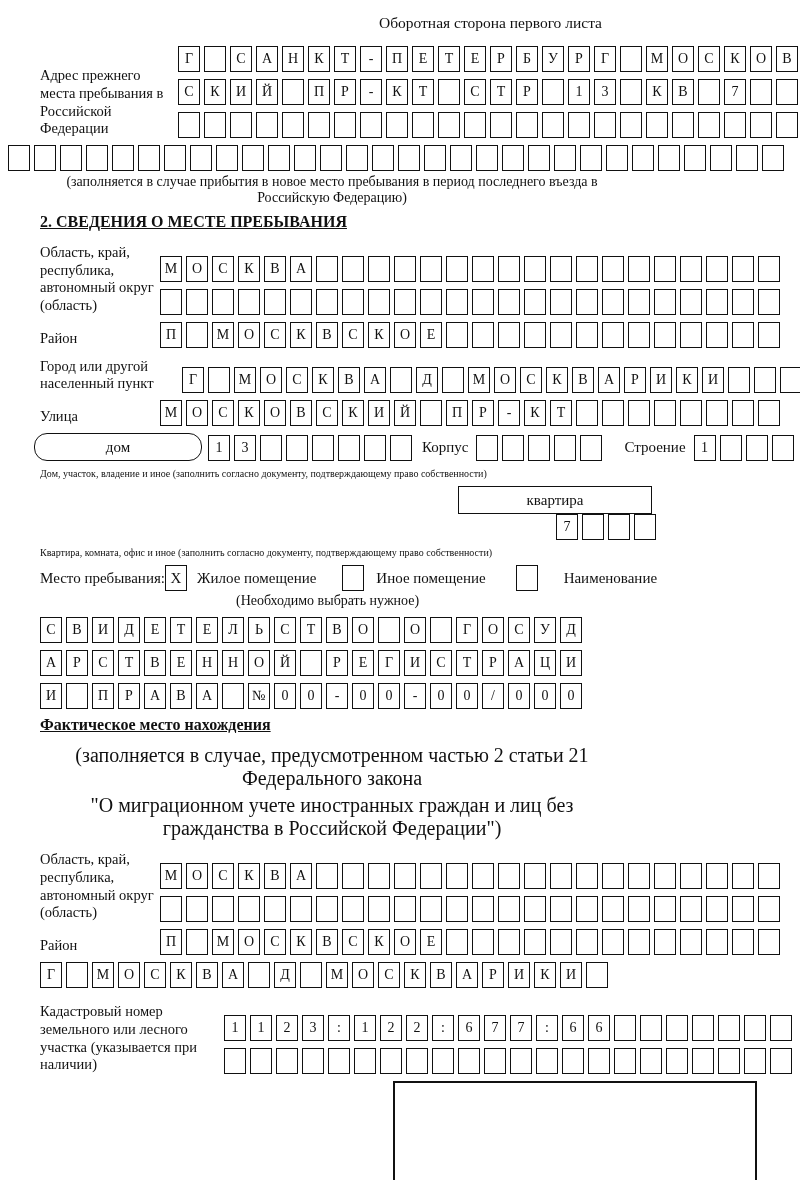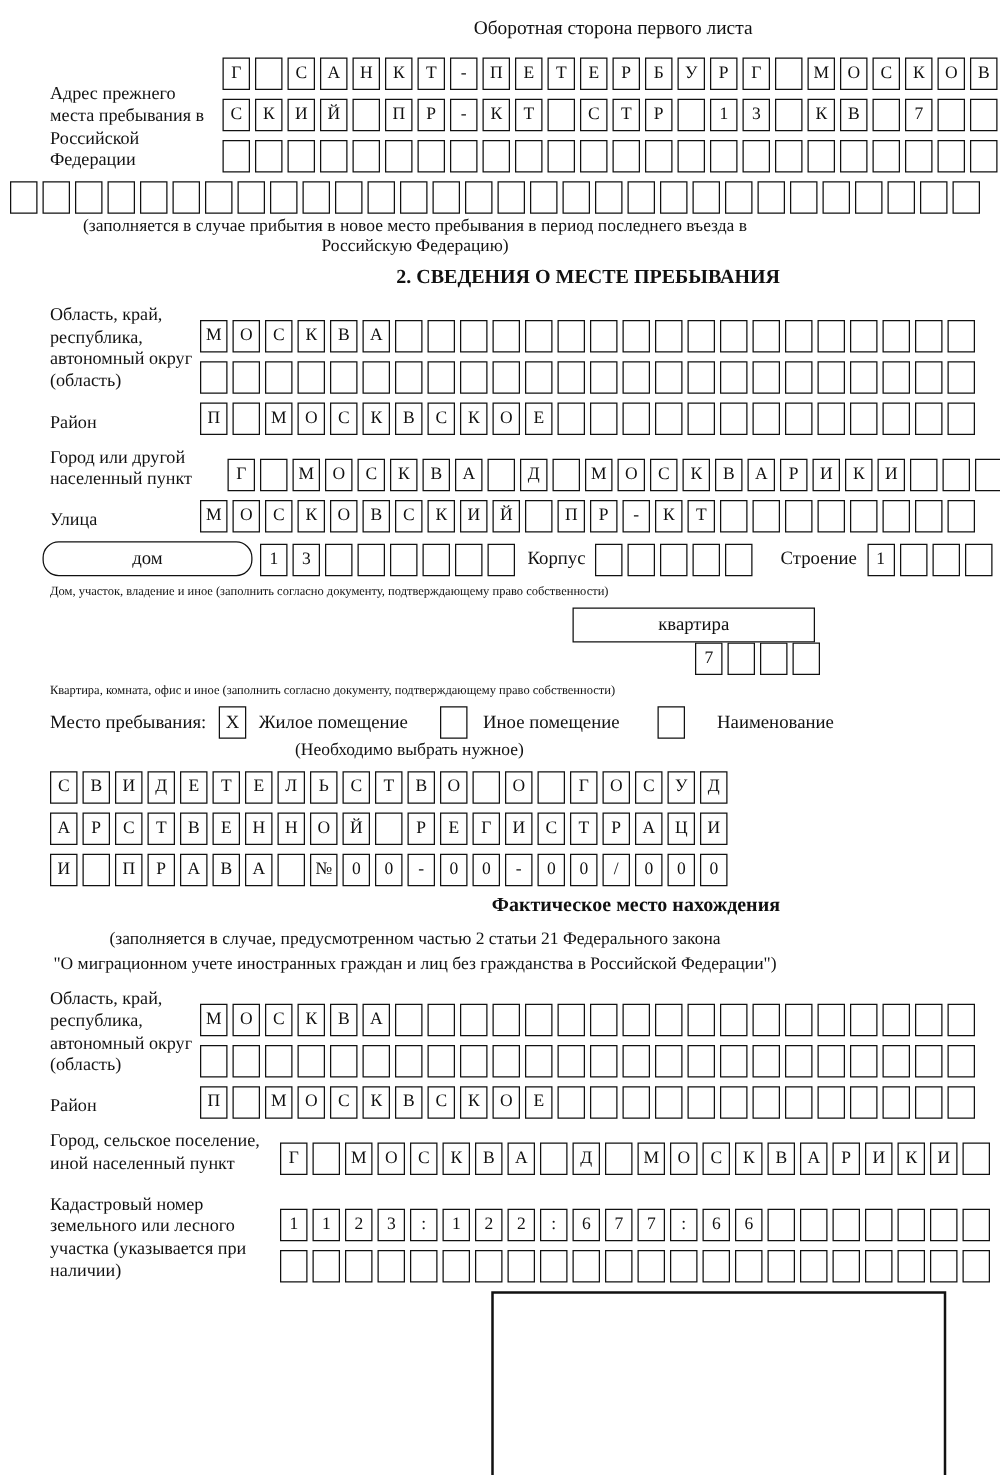--- a/index.html
+++ b/index.html
@@ -12,22 +12,22 @@
   .w-std{width:120px;}
   .w-city1{width:142px;}
   .w-doc{width:212px;}
   .w-city2{width:184px;}
   .rows{display:flex;flex-direction:column;gap:7px;}
   .cells{display:flex;flex:none;}
   .cell{flex:none;box-sizing:border-box;width:22px;height:26px;border:1.5px solid #111;margin-right:4px;
         display:inline-flex;align-items:center;justify-content:center;font-size:14px;background:#fff;}
   .caption{font-size:14px;text-align:center;margin:1px 36px 7px 0;}
   .caption-left{font-size:10px;text-align:left;margin:0 0 7px 0;}
-  .h-bold{font-weight:bold;font-size:16px;text-align:right;margin:4px 36px 10px 0;}
-  .note{font-size:14px;text-align:center;margin:0 36px 4px 0;}
+  .h-bold{font-weight:bold;font-size:16px;text-align:left;margin:4px 36px 10px 0;text-decoration:underline;}
+  .note{font-size:20px;text-align:center;margin:0 36px 4px 0;}
   .bigbox{box-sizing:border-box;height:28px;border:1.5px solid #111;display:inline-flex;align-items:center;justify-content:center;font-size:15px;flex:none;}
   .inline-lbl{font-size:15px;align-self:center;flex:none;}
   .checkbox{flex:none;box-sizing:border-box;width:22px;height:26px;border:1.5px solid #111;display:inline-flex;align-items:center;justify-content:center;font-size:15px;}
   .stayrow{display:flex;align-items:center;margin-bottom:2px;}
   .stamp-box{box-sizing:border-box;width:364px;height:174px;border:2px solid #111;margin-left:353px;margin-top:2px;}
   .stamp-caption{width:404px;margin-left:330px;text-align:center;font-size:14.5px;line-height:1.25;margin-top:4px;}
   .mt2{margin-top:2px;}
 </style>
 </head>
 <body>
@@ -338,21 +338,21 @@
     <div class="cells">
         <span class="cell filled">7</span>
         <span class="cell"></span>
         <span class="cell"></span>
         <span class="cell"></span>
       </div>
   </div>
   <div class="caption-left">Квартира, комната, офис и иное (заполнить согласно документу, подтверждающему право собственности)</div>
 
   <div class="stayrow">
-    <span class="inline-lbl" style="margin-right:10px;">Место пребывания:</span>
+    <span class="inline-lbl" style="margin-right:0;">Место пребывания:</span>
     <span class="checkbox">X</span>
     <span class="inline-lbl" style="margin:0 26px 0 10px;">Жилое помещение</span>
     <span class="checkbox"></span>
     <span class="inline-lbl" style="margin:0 30px 0 12px;">Иное помещение</span>
     <span class="checkbox"></span>
     <span class="inline-lbl" style="margin:0 0 0 26px;">Наименование</span>
   </div>
   <div style="font-size:14px;margin:0 0 8px 196px;">(Необходимо выбрать нужное)</div>
 
   <div class="frow">
@@ -515,21 +515,20 @@
         <span class="cell"></span>
         <span class="cell"></span>
         <span class="cell"></span>
         <span class="cell"></span>
         <span class="cell"></span>
         <span class="cell"></span>
       </div>
   </div>
 
   <div class="frow">
-    <div class="flabel w-city2">Город, сельское поселение, иной населенный пункт</div>
     <div class="cells">
         <span class="cell filled">Г</span>
         <span class="cell"></span>
         <span class="cell filled">М</span>
         <span class="cell filled">О</span>
         <span class="cell filled">С</span>
         <span class="cell filled">К</span>
         <span class="cell filled">В</span>
         <span class="cell filled">А</span>
         <span class="cell"></span>

